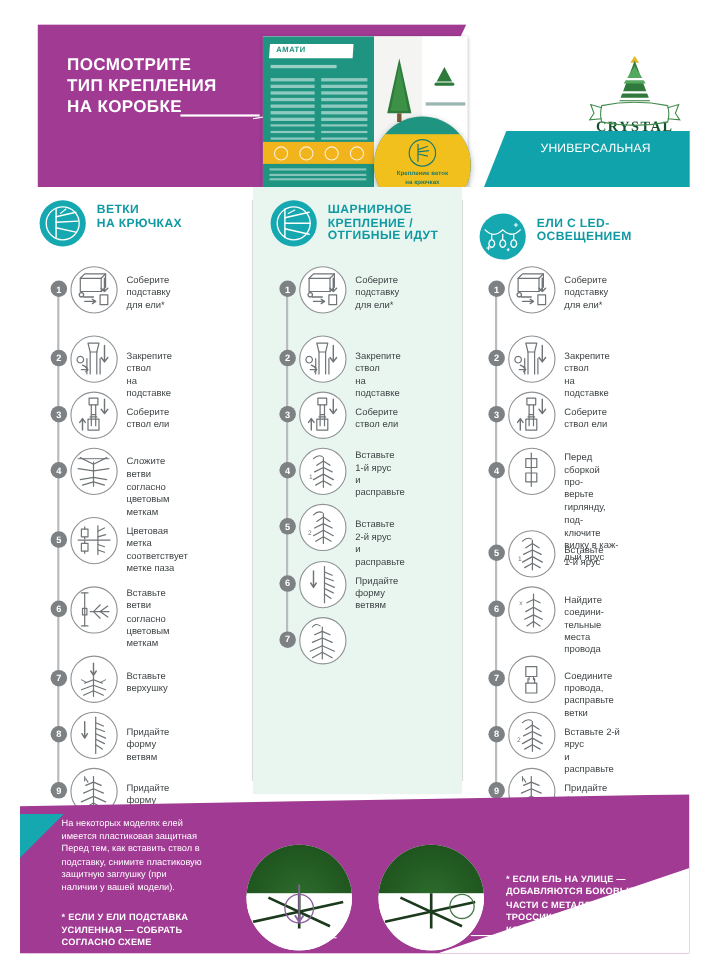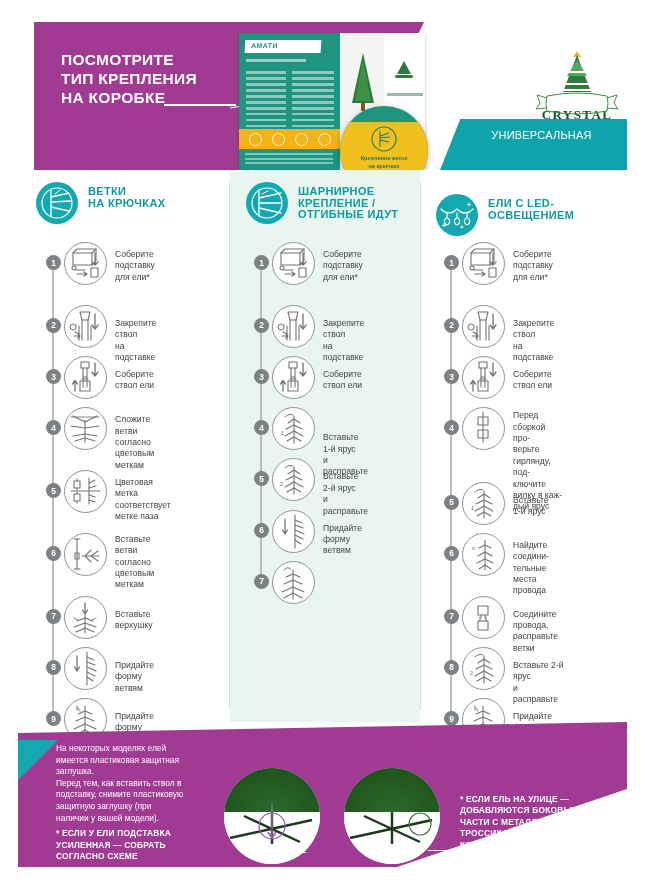--- a/index.html
+++ b/index.html
@@ -456,21 +456,21 @@
           <div class="step" style="left:236px;top:237.2px;width:112px;">
             <div class="snum" style="margin-top:13px;">4</div>
             <div class="sico">
               <svg width="41" height="41" viewBox="0 0 41 41">
                 <path d="M21 8 L21 35" fill="none" stroke="#6f7477" stroke-width="1.1" stroke-linecap="round" stroke-linejoin="round"></path>
                 <path d="M21 11 L15 15 M21 11 L27 15 M21 17 L13 21 M21 17 L29 21 M21 23 L12 28 M21 23 L30 28 M21 29 L14 33 M21 29 L28 33" fill="none" stroke="#6f7477" stroke-width="1.1" stroke-linecap="round" stroke-linejoin="round"></path>
                 <path d="M12 9 Q16 5 20 7" fill="none" stroke="#6f7477" stroke-width="1" stroke-linecap="round" stroke-linejoin="round"></path>
                 <text x="8" y="27" font-size="6" fill="#6f7477" font-family="sans-serif">1</text>
               </svg>
             </div>
-            <div class="stxt" style="margin-top:24px;">
+            <div class="stxt" style="margin-top:0;">
               <div>Вставьте 1-й ярус</div>
               <div>и расправьте</div>
             </div>
           </div>
           <div class="step" style="left:236px;top:288.4px;width:112px;">
             <div class="snum" style="margin-top:13px;">5</div>
             <div class="sico">
               <svg width="41" height="41" viewBox="0 0 41 41">
                 <path d="M21 8 L21 35" fill="none" stroke="#6f7477" stroke-width="1.1" stroke-linecap="round" stroke-linejoin="round"></path>
                 <path d="M21 11 L15 15 M21 11 L27 15 M21 17 L13 21 M21 17 L29 21 M21 23 L12 28 M21 23 L30 28 M21 29 L14 33 M21 29 L28 33" fill="none" stroke="#6f7477" stroke-width="1.1" stroke-linecap="round" stroke-linejoin="round"></path>
@@ -684,21 +684,20 @@
           </div>
         </div>
   </div>
 
   <div class="bottom">
     <div class="bot-teal"></div>
 
     <div class="bot-txt">
       <div>На некоторых моделях елей</div>
       <div>имеется пластиковая защитная</div>
-      <div>заглушка.</div>
       <div>Перед тем, как вставить ствол в</div>
       <div>подставку, снимите пластиковую</div>
       <div>защитную заглушку (при</div>
       <div>наличии у вашей модели).</div>
     </div>
 
     <div class="bot-note">
       <div>* ЕСЛИ У ЕЛИ ПОДСТАВКА</div>
       <div> УСИЛЕННАЯ — СОБРАТЬ</div>
       <div>СОГЛАСНО СХЕМЕ</div>

